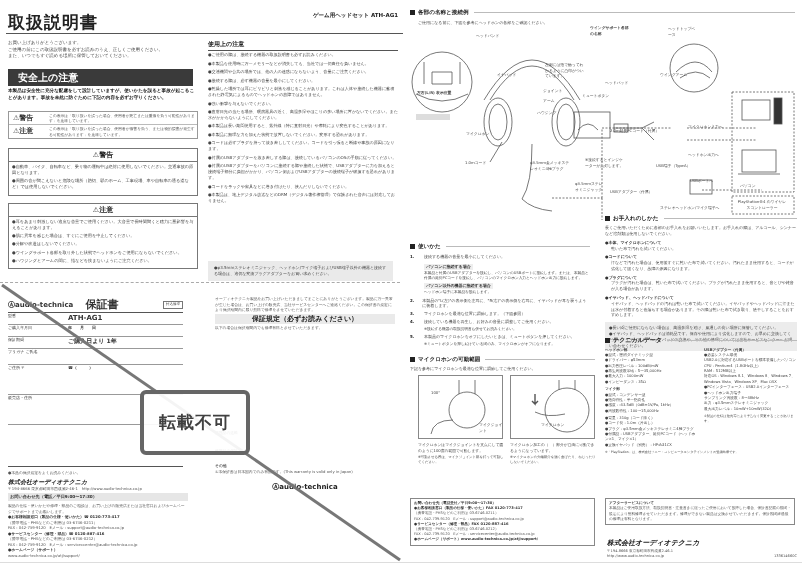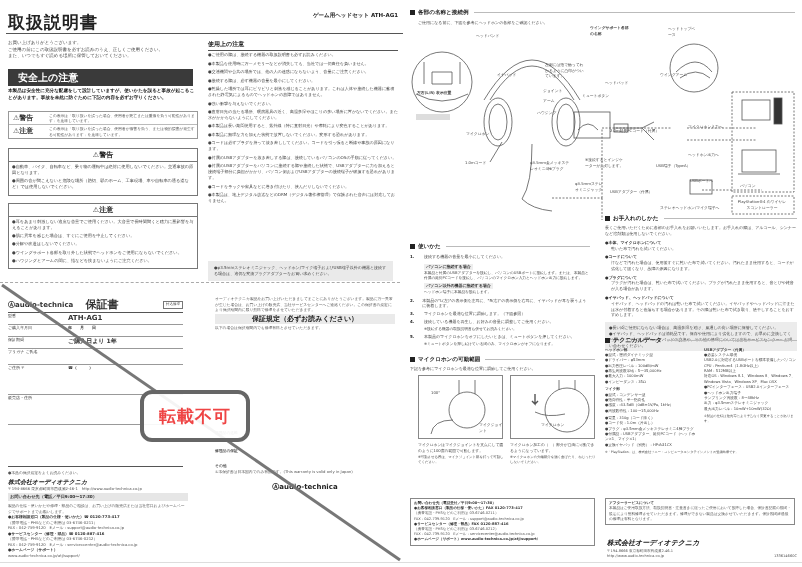--- a/index.html
+++ b/index.html
@@ -26,21 +26,21 @@
 .note{left:208px;top:261px;width:185px;background:#eaeaea;padding:4px 6px;font-size:4px;color:#444}
 .dash{left:0;top:282px;width:400px;border-top:1px dashed #aaa}
 .warr{left:8px;top:298px;width:175px}
 .wtitlerow{display:flex;align-items:center;border-bottom:1px solid #555;height:15px}
 .wbrand{font-size:7px;font-weight:bold;flex:1}
 .wtitle{font-size:11px;font-weight:bold;flex:1}
 .wbadge{font-size:3.5px;border:1px solid #777;padding:0 2px}
 .wrow{display:flex;border-bottom:1px solid #999;height:12px;align-items:flex-start;font-size:4px}
 .wrow .k{width:60px}
 .wrow .v{flex:1;font-weight:bold}
-.tenkei{left:140px;top:390px;width:110px;height:52px;border:4px solid #666;border-radius:12px;background:rgba(255,255,255,.92);font-size:17px;color:#ef4444;display:flex;align-items:center;justify-content:center;font-weight:bold;letter-spacing:1px}
+.tenkei{left:140px;top:390px;width:110px;height:65px;border:4px solid #666;border-radius:6px;background:rgba(255,255,255,.92);font-size:17px;color:#404040;display:flex;align-items:center;justify-content:center;font-weight:bold;letter-spacing:1px}
 .slash{left:0;top:0;width:802px;height:567px;pointer-events:none}
 .footer1{left:8px;top:466px;width:175px;border-top:1px solid #555;padding-top:3px;font-size:3.8px;color:#555}
 .inq{left:8px;top:493px;width:180px;font-size:3.8px;color:#555}
 .inqhead{background:#e6e6e6;font-weight:bold;font-size:4.2px;padding:1px 2px;color:#333;margin-bottom:2px}
 .wtext{left:215px;top:296px;width:180px;font-size:3.8px;color:#555}
 .wkitei{background:#eaeaea;text-align:center;font-size:7px;font-weight:bold;margin:1px 0;color:#222}
 .rsec{font-size:5.6px;font-weight:bold;color:#222;display:flex;align-items:center}
 .rsec:after{content:"";flex:1;border-top:1px solid #bbb;margin-left:5px}
 .sq{display:inline-block;width:5px;height:5px;background:#222;margin-right:3px}
 .diag{left:402px;top:22px;width:395px;height:198px}

